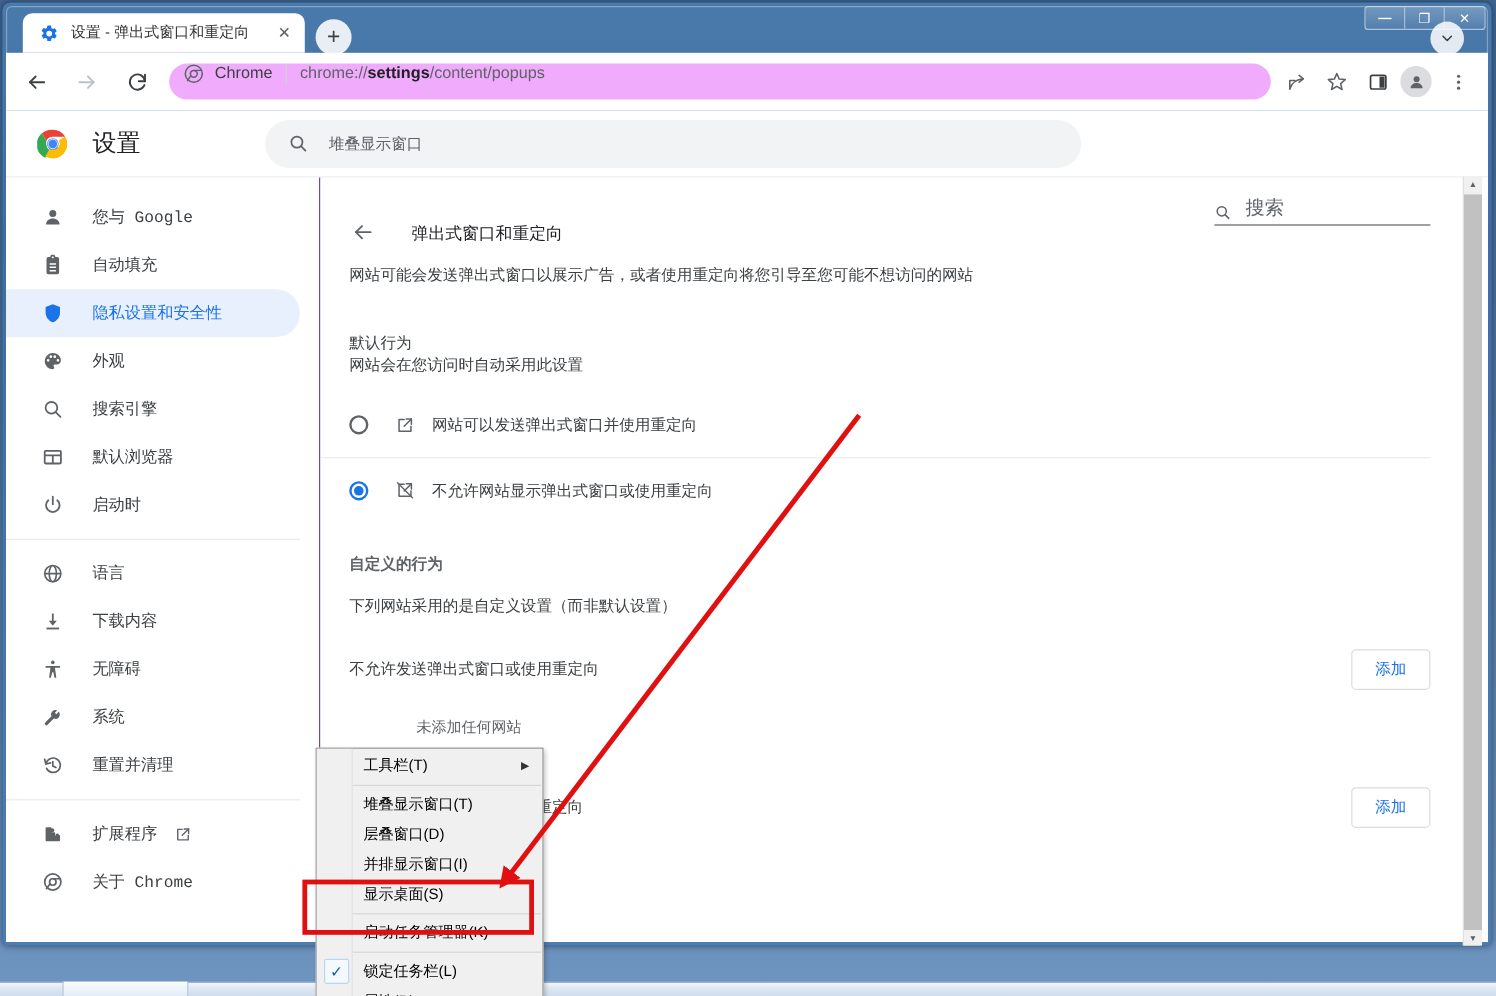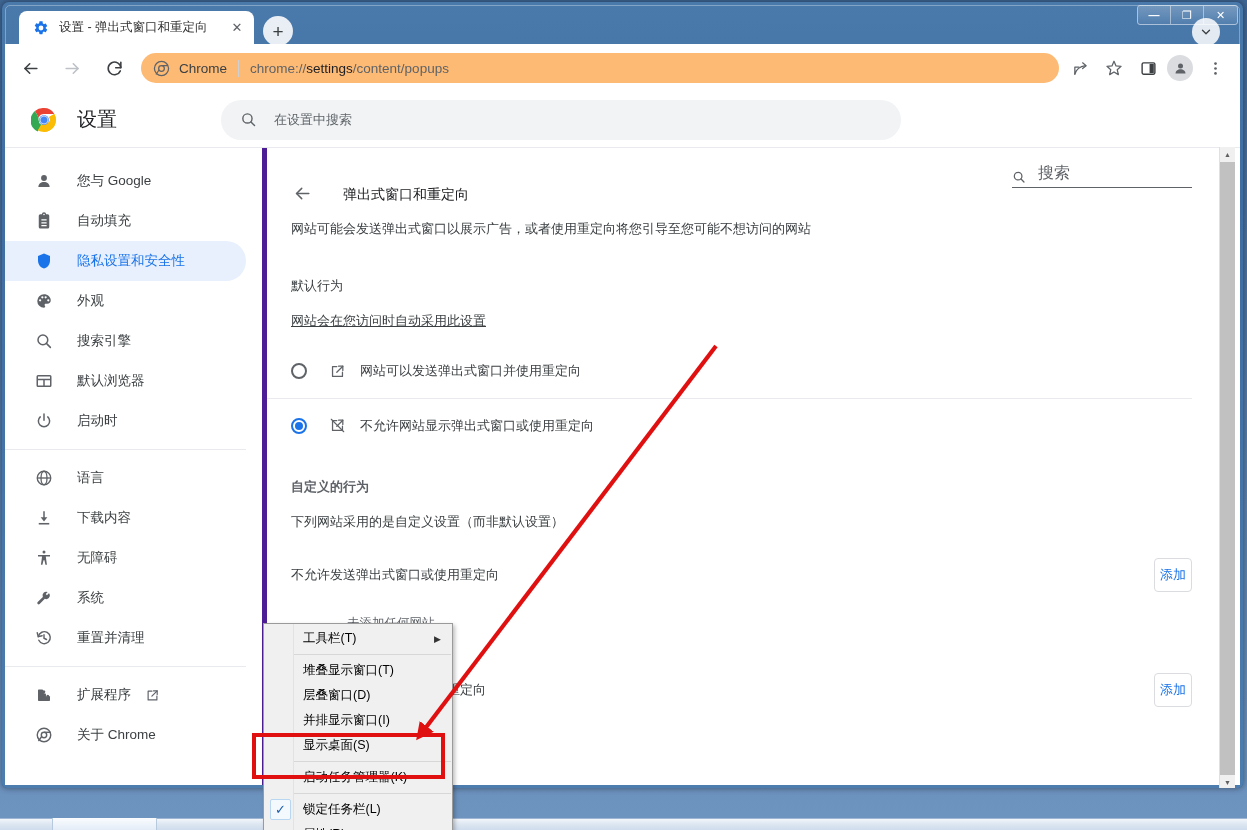--- a/index.html
+++ b/index.html
@@ -104,31 +104,31 @@
     display: flex; align-items: center;
   }
   .nav-icon {
     width: 34px; height: 34px; margin-left: 8px;
     display: flex; align-items: center; justify-content: center;
     border-radius: 50%;
     color: #5f6368;
   }
   #omnibox {
     flex: 1 1 auto; height: 30px; margin: 0 6px 0 10px;
-    background: #fdba74; border-radius: 16px;
-    display: flex; align-items: center; padding: 0 12px;
+    background: #f0abfc; border-radius: 16px;
+    display: flex; padding: 0 12px;
   }
   #omnibox-chrome-label {
     font-size: 13.5px; color: #3c4043; margin-left: 9px;
   }
   #omnibox-divider {
     width: 1px; height: 17px; background: #cdd1d5; margin: 0 11px;
   }
   #omnibox-url { font-size: 13.5px; color: #5f6368; white-space: nowrap; }
-  #omnibox-url b { color: #202124; font-weight: 400; }
+  #omnibox-url b { color: #202124; font-weight: 700; }
   .toolbar-right-icon {
     width: 30px; height: 30px; margin-right: 4px;
     display: flex; align-items: center; justify-content: center;
     color: #5f6368;
   }
   #profile-avatar {
     width: 26px; height: 26px; border-radius: 50%;
     background: #dadce0;
     display: flex; align-items: center; justify-content: center;
     margin-right: 7px;
@@ -153,22 +153,23 @@
     display: flex; align-items: center; padding-left: 19px;
   }
   #settings-search-placeholder {
     margin-left: 17px; font-size: 13px; color: #5f6368;
   }
   #page-body { display: flex; height: 637px; }
 
   
   #sidebar {
     width: 262px; flex: 0 0 262px; padding-top: 13px;
-    border-right: 5px solid #4c1d95;
+    border-right: 1px solid #4c1d95;
     background: #fff;
+    font-family: Liberation Mono, monospace;
   }
   .nav-item {
     height: 40px; display: flex; align-items: center;
     border-radius: 0 20px 20px 0; margin-right: 16px;
     color: #3c4043; font-size: 13.5px;
   }
   .nav-item .ic {
     width: 20px; height: 20px; margin-left: 29px; margin-right: 23px;
     flex: 0 0 20px; display: flex; align-items: center; justify-content: center;
     color: #5f6368;
@@ -201,21 +202,21 @@
   #content-search-label { margin-left: 12px; font-size: 16px; color: #5f6368; }
 
   .desc-text {
     padding-left: 24px; font-size: 13px; color: #3c4043;
     margin-top: 16px;
   }
   .section-head {
     padding-left: 24px; font-size: 13px; color: #3c4043; margin-top: 39px;
   }
   .section-sub {
-    padding-left: 24px; font-size: 13px; color: #3c4043; margin-top: 17px; text-decoration: underline;
+    padding-left: 24px; font-size: 13px; color: #3c4043; 
   }
   .radio-row {
     display: flex; align-items: center; height: 54px;
     padding-left: 24px; margin-right: 48px;
   }
   .radio-row.divided { border-top: 1px solid #e8eaed; }
   .radio-outer {
     width: 16px; height: 16px; border-radius: 50%;
     border: 2px solid #5f6368; flex: 0 0 16px;
     display: flex; align-items: center; justify-content: center;
@@ -230,21 +231,21 @@
 
   .perm-block { margin-top: 26px; position: relative; }
   .perm-row {
     display: flex; align-items: center; justify-content: space-between;
     padding-left: 24px; padding-right: 48px; height: 36px;
   }
   .perm-title { font-size: 13px; color: #3c4043; }
   .add-btn {
     border: 1px solid #dadce0; border-radius: 4px;
     color: #1a73e8; font-size: 13px;
-    padding: 7px 5px; background: #fff;
+    padding: 7px 19px; background: #fff;
   }
   .empty-note {
     padding-left: 80px; font-size: 12.5px; color: #5f6368;
     margin-top: 22px;
   }
 
   
   #scrollbar {
     position: absolute; right: 9px; top: 145px; width: 15px; height: 643px;
     background: #f0f0f0; border-left: 1px solid #e0e0e0;
@@ -410,21 +411,21 @@
         </svg>
       </span>
       <span id="settings-title">设置</span>
       <div id="settings-search">
         <span style="display:flex">
           <svg width="17" height="17" viewBox="0 0 24 24" fill="none" stroke="#5f6368" stroke-width="2" stroke-linecap="round">
             <circle cx="10.5" cy="10.5" r="6.5"></circle>
               <line x1="15.5" y1="15.5" x2="20.5" y2="20.5"></line>
           </svg>
         </span>
-        <span id="settings-search-placeholder">在设置中搜索</span>
+        <span id="settings-search-placeholder">堆叠显示窗口</span>
       </div>
     </div>
 
     <div id="page-body">
 
       <div id="sidebar">
 
         <div class="nav-item">
           <span class="ic">
             <svg width="18" height="18" viewBox="0 0 24 24" fill="currentColor">

